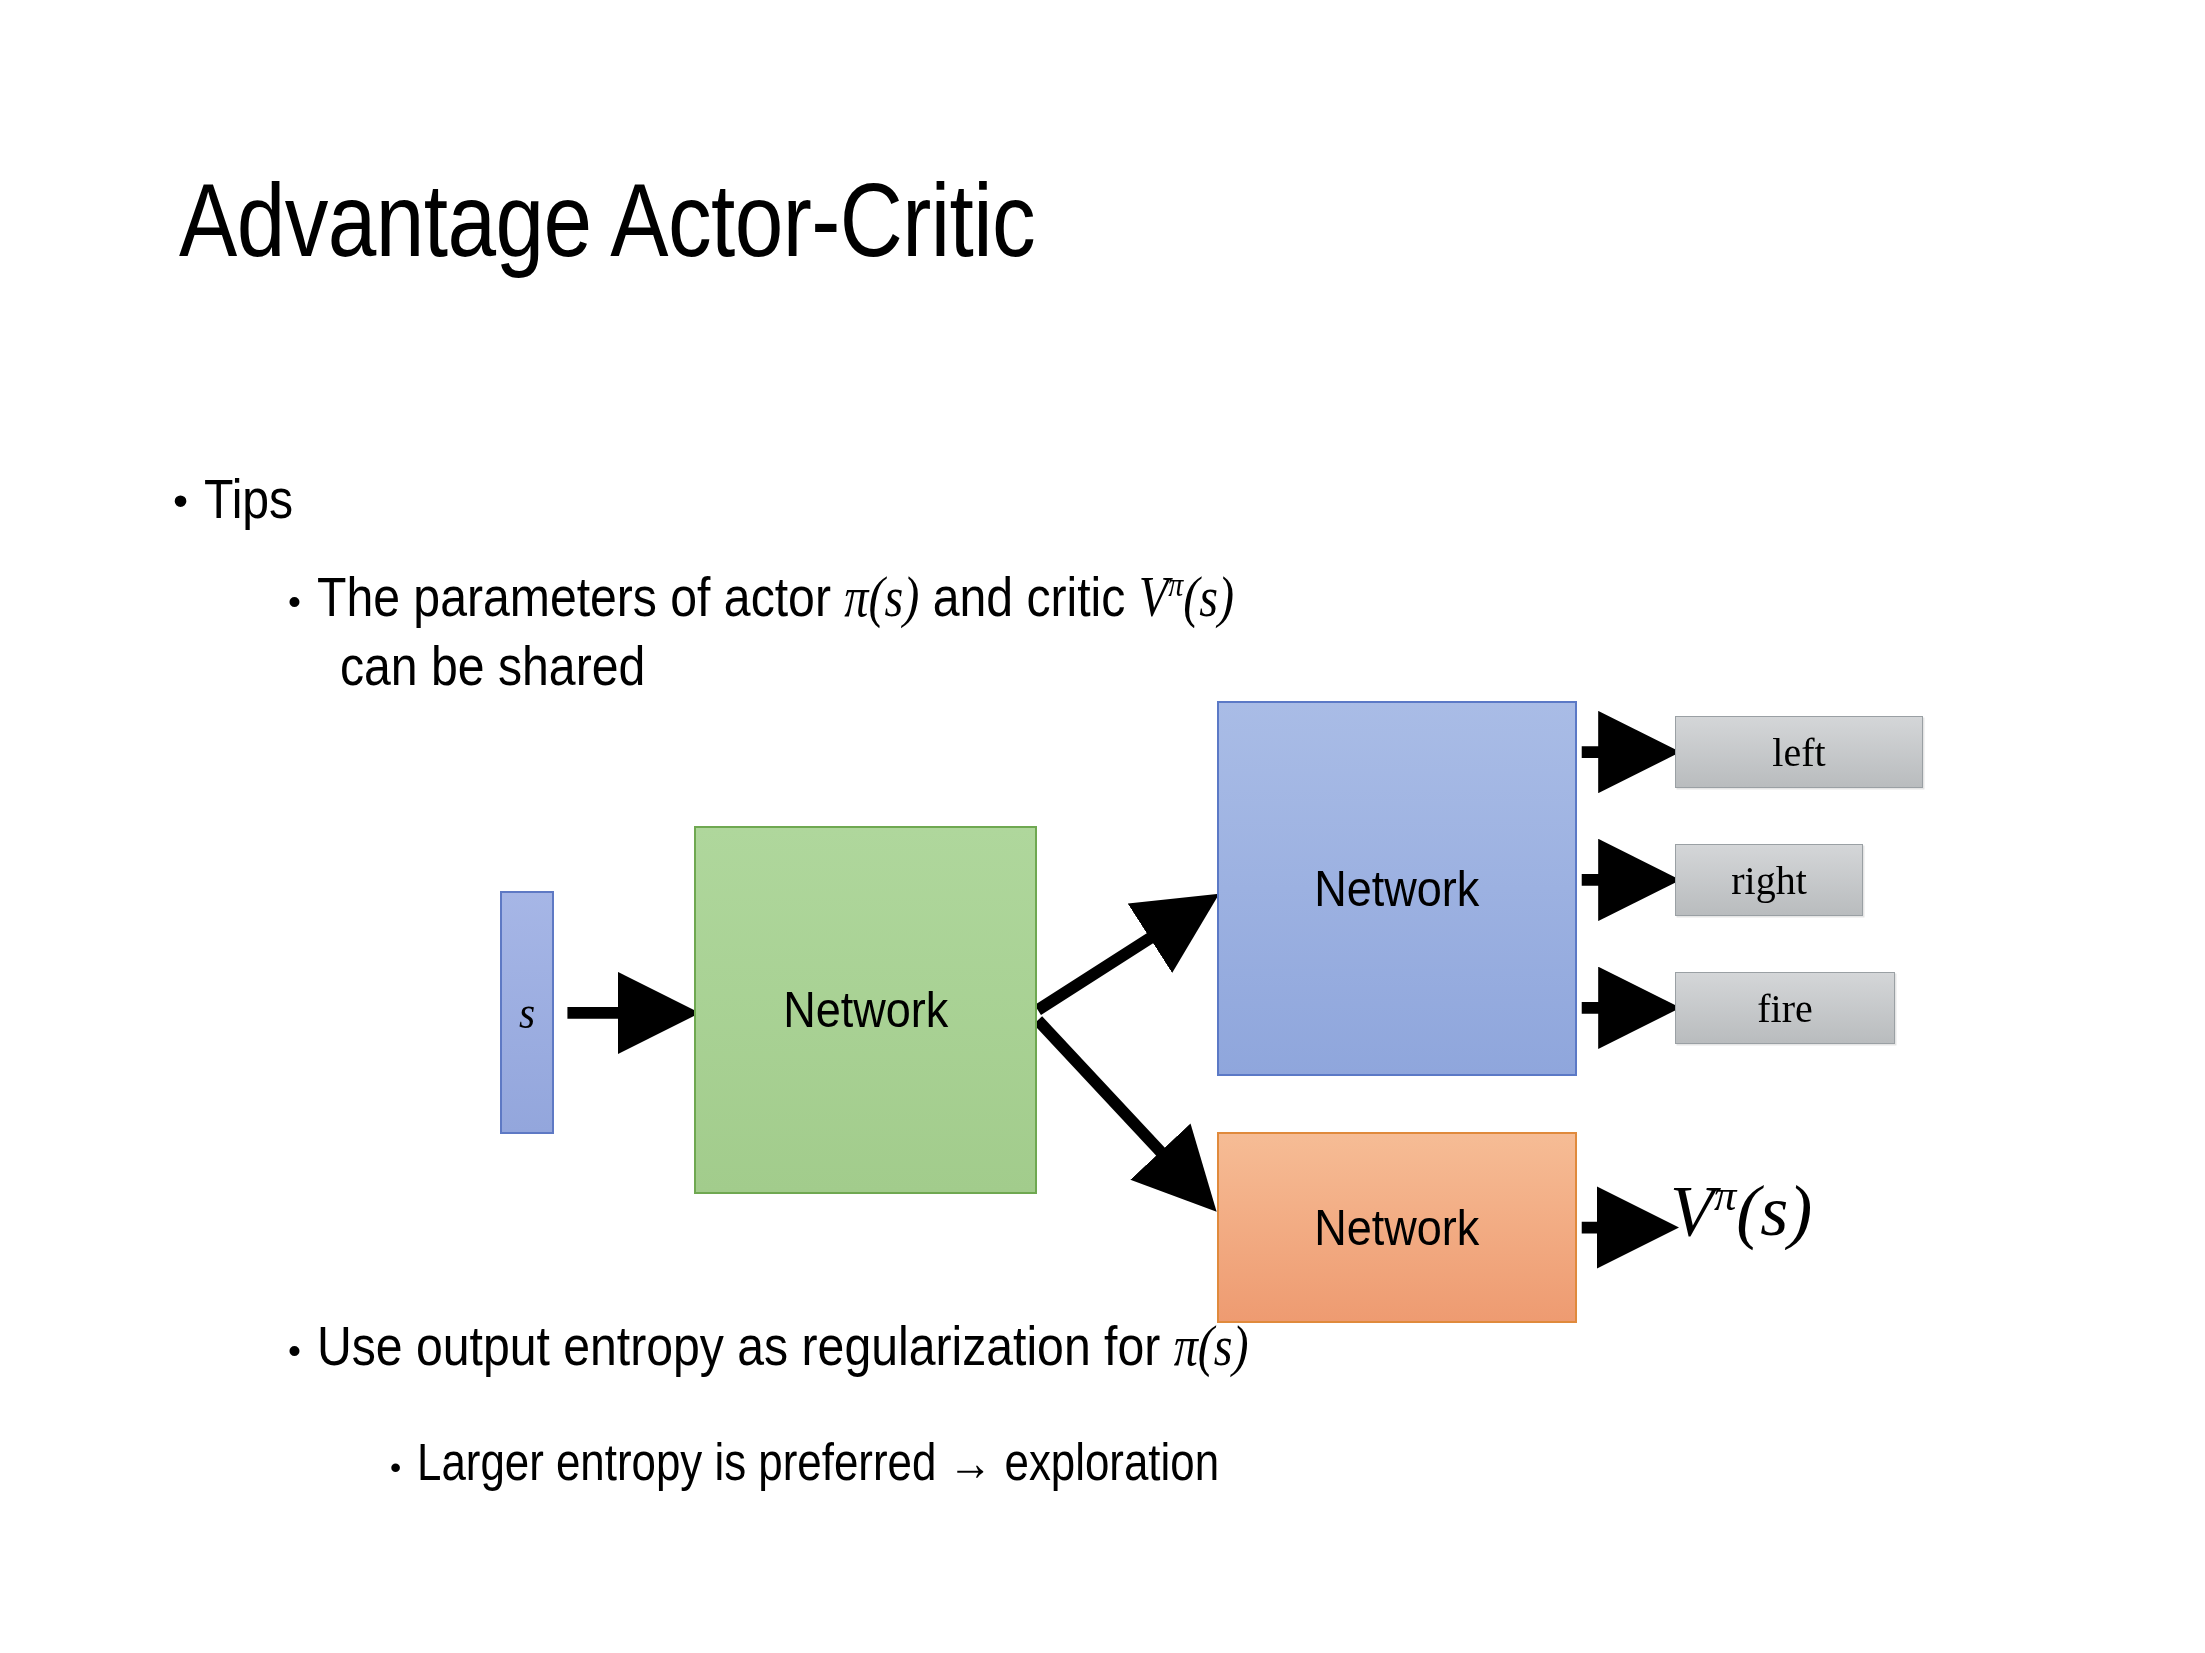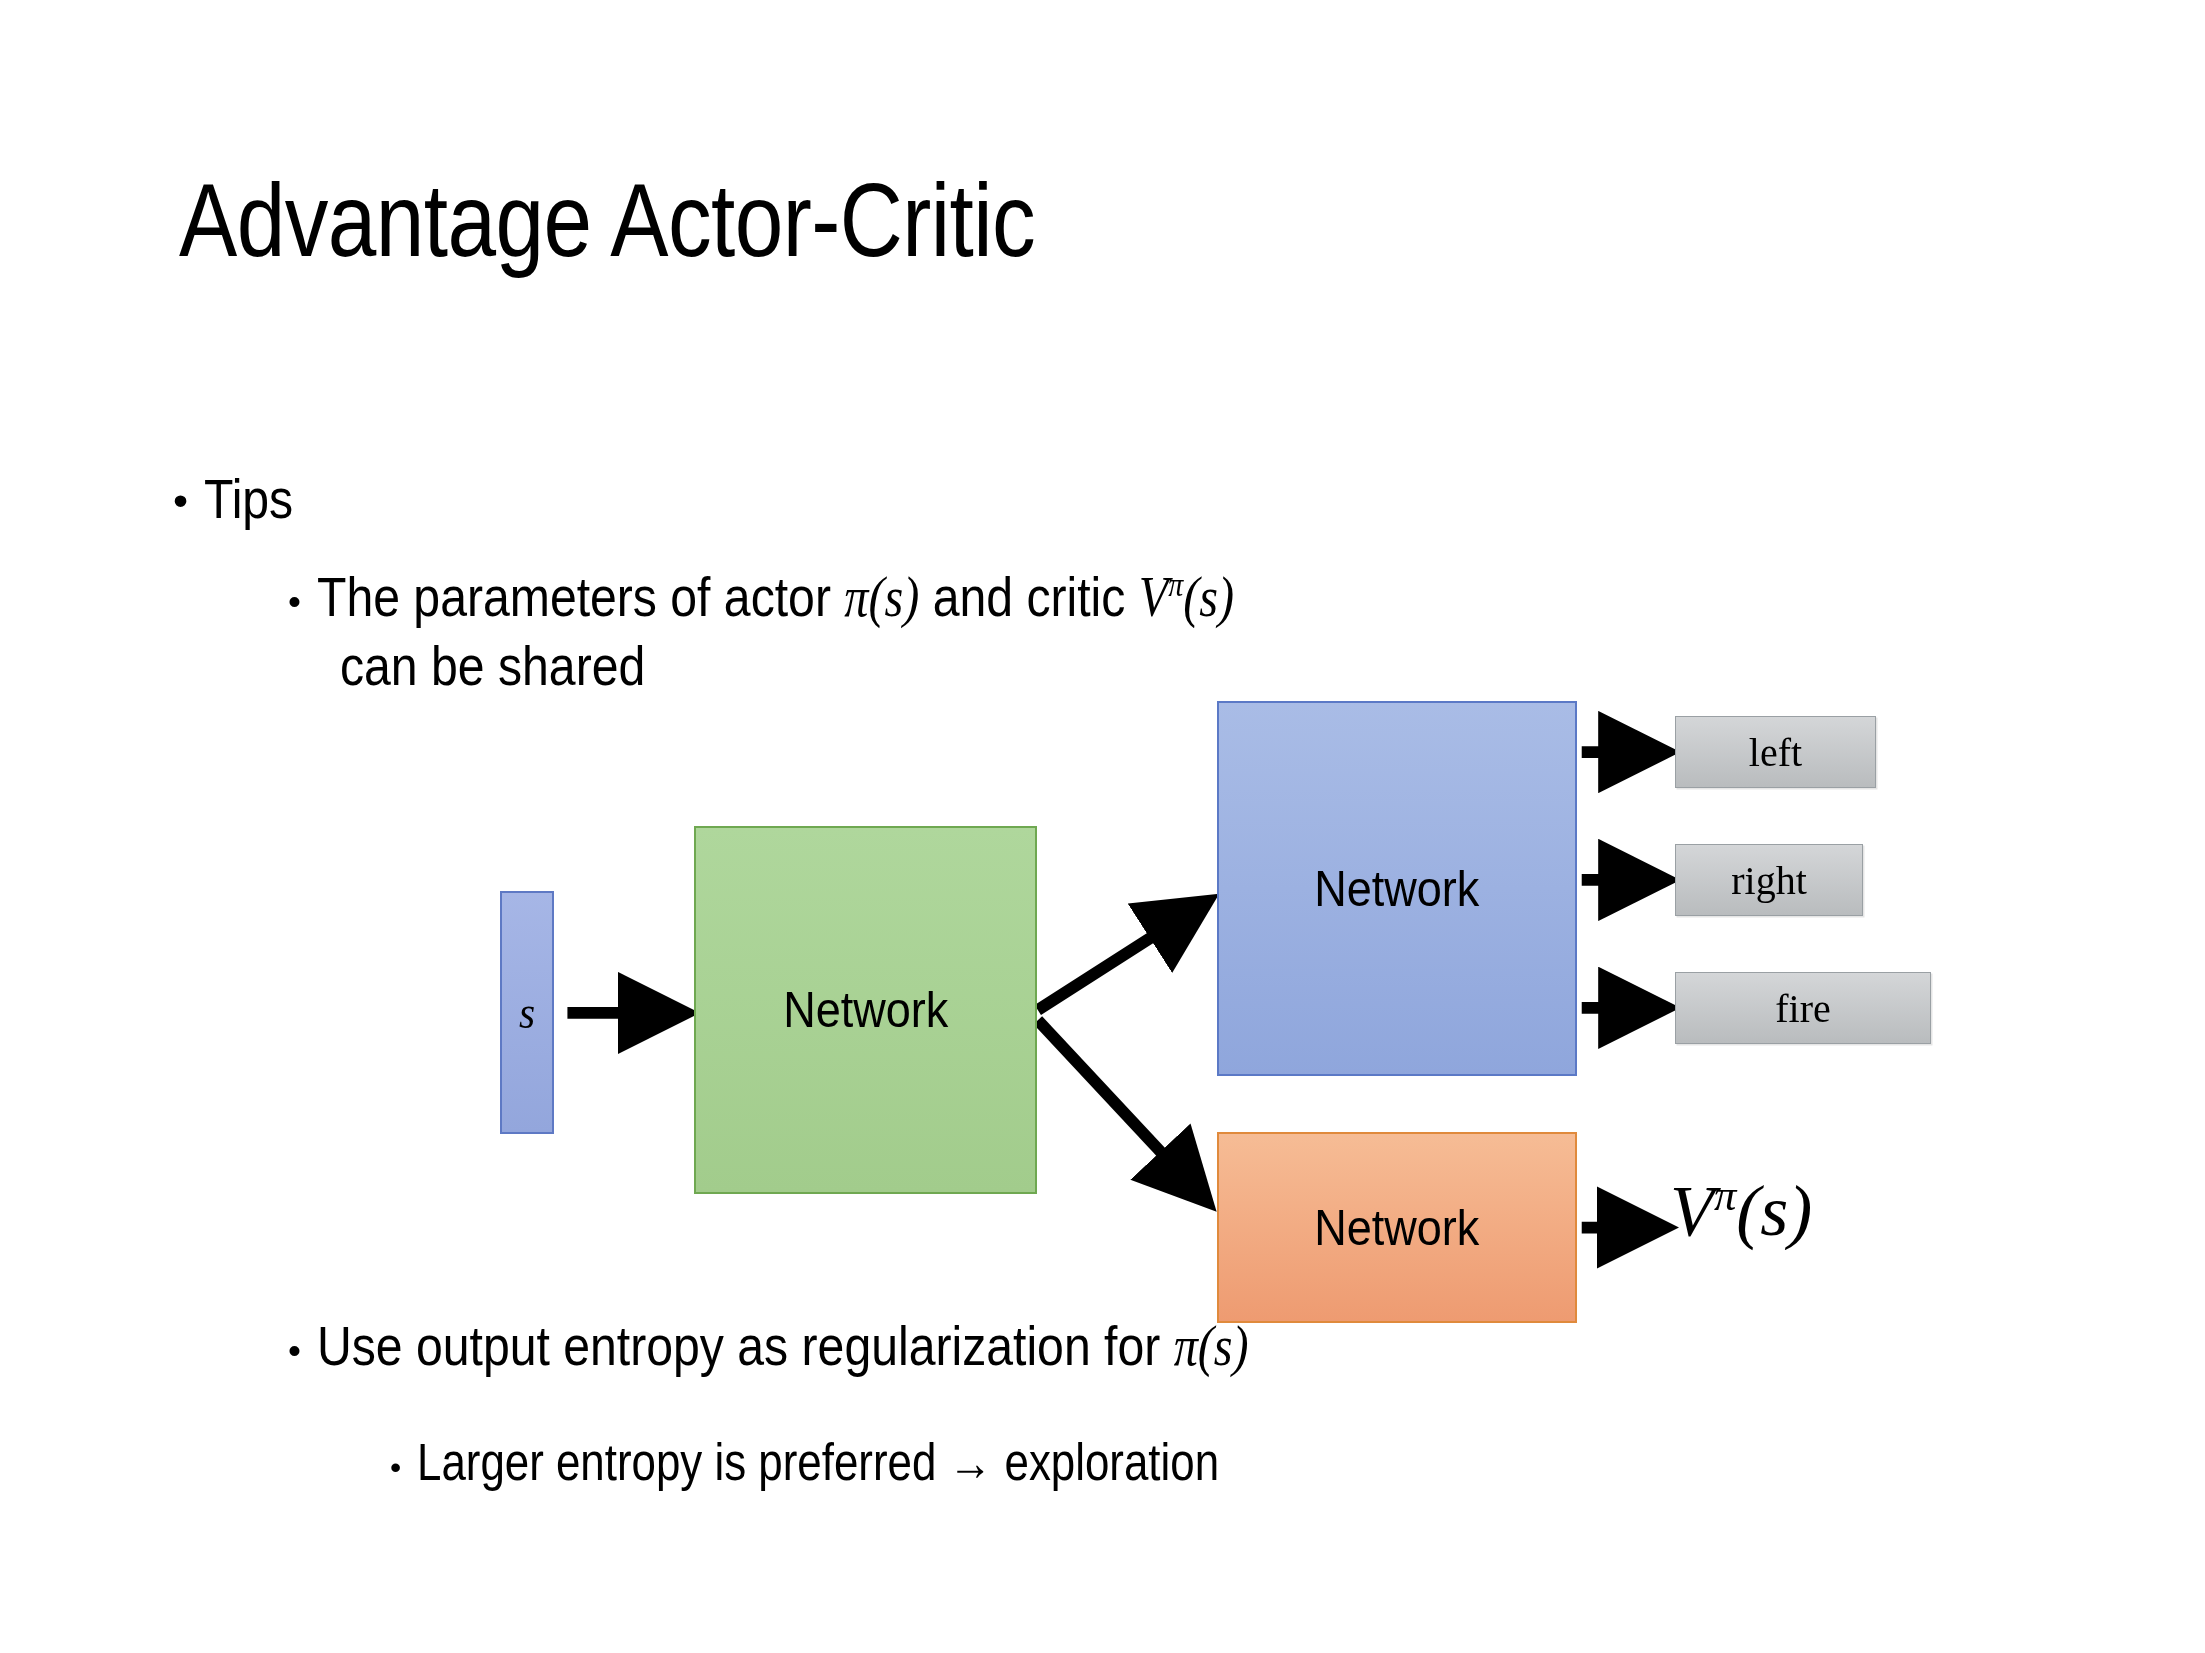--- a/index.html
+++ b/index.html
@@ -164,23 +164,23 @@
   .gray-box {
     background: linear-gradient(180deg,#D4D6D8 0%, #B9BCBE 100%);
     border: 1.5px solid #9AA0A4;
     box-shadow: 1.5px 1.5px 0 rgba(0,0,0,0.10);
   }
   .gray-box .box-label {
     font-family: "Liberation Serif", serif;
     font-size: 40px;
     transform: none;
   }
-  #box-left  { left: 1675px; top: 716px;  width: 201px; height: 72px; }
+  #box-left  { left: 1675px; top: 716px;  width: 248px; height: 72px; }
   #box-right { left: 1675px; top: 844px; width: 188px; height: 72px; }
-  #box-fire  { left: 1675px; top: 972px; width: 256px; height: 72px; }
+  #box-fire  { left: 1675px; top: 972px; width: 220px; height: 72px; }
 
   
   #vpi-out {
     position: absolute;
     left: 1670px;
     top: 1169px;
     font-size: 72px;
     white-space: nowrap;
   }
 </style>

